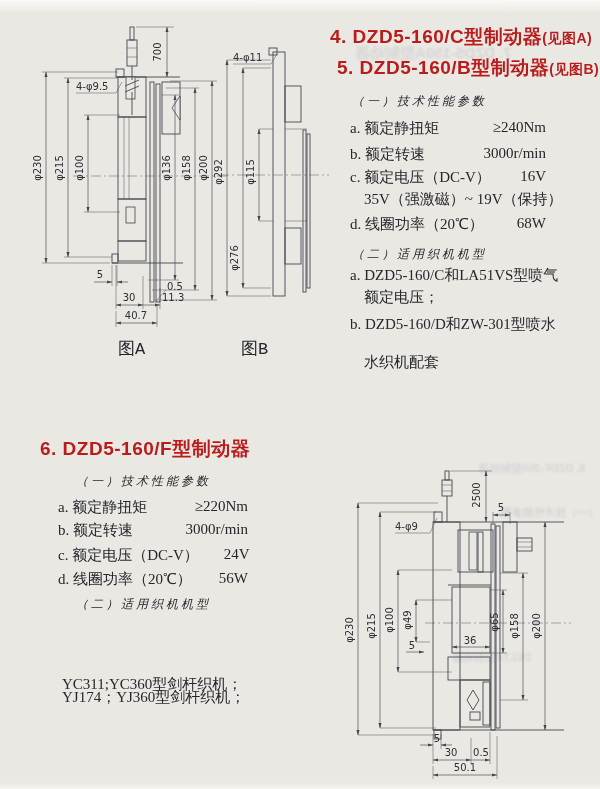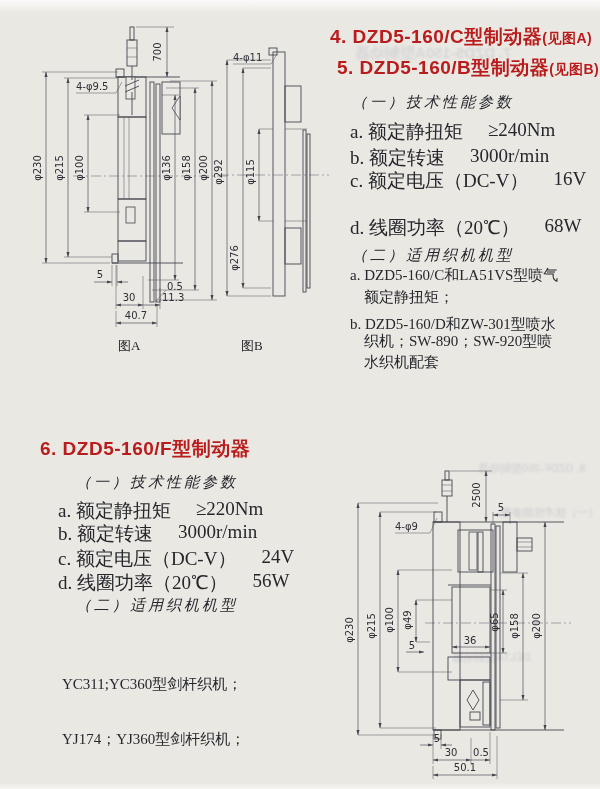--- a/index.html
+++ b/index.html
@@ -8,26 +8,26 @@
   .strip-top{position:absolute;left:0;top:0;width:600px;height:13px;
         background:linear-gradient(#fbfaf8,#ece9e4);}
   .strip-bottom{position:absolute;left:0;bottom:0;width:600px;height:6px;
         background:linear-gradient(#ece9e4,#f6f5f2);}
   .ghost{position:absolute;transform:scaleX(-1);filter:blur(1.3px);opacity:.12;
         color:#46567e;font-weight:bold;font-family:"Liberation Sans",sans-serif;
         white-space:nowrap;pointer-events:none;}
   .htitle{position:absolute;font-family:"Liberation Sans",sans-serif;font-weight:bold;
         font-size:19px;color:#b91c1c;white-space:nowrap;letter-spacing:.5px;}
   .htitle .ref{font-size:14px;}
-  .heading{position:absolute;font-style:italic;font-size:15px;letter-spacing:3px;
+  .heading{position:absolute;font-style:italic;font-size:12px;letter-spacing:3px;
         white-space:nowrap;}
-  .row{position:absolute;display:flex;justify-content:space-between;font-size:19px;
+  .row{position:absolute;display:flex;justify-content:space-between;font-size:15px;
         white-space:nowrap;gap:25px;}
   .tline{position:absolute;font-size:15px;white-space:nowrap;}
-  .caption{position:absolute;font-family:Liberation Serif, serif;font-size:13px;
+  .caption{position:absolute;font-family:Liberation Mono, monospace;font-size:17px;
         color:#26262c;white-space:nowrap;}
   svg.fig{position:absolute;}
   .ln{stroke:#45454e;stroke-width:.9;fill:none;}
   .bgf{stroke:#45454e;stroke-width:.8;fill:#eae8e3;}
   .dl{stroke:#45454e;stroke-width:.65;fill:none;}
   .xl{stroke:#51515a;stroke-width:.5;fill:none;}
   .cl{stroke:#5a5a64;stroke-width:.5;fill:none;stroke-dasharray:10 3 2 3;}
   text.dim{font-family:"DejaVu Sans",sans-serif;font-size:10px;fill:#2e2e36;stroke:none;}
 </style>
 </head>
@@ -197,30 +197,33 @@
     <span>≥240Nm</span>
   </div>
   <div class="row" style="left:350px;top:145px;width:196px">
     <span>b. 额定转速</span>
     <span>3000r/min</span>
   </div>
   <div class="row" style="left:350px;top:168px;width:196px">
     <span>c. 额定电压（DC-V）</span>
     <span>16V</span>
   </div>
+  <div class="row" style="left:364px;top:190px;width:196px">
+    <span>35V（强激磁）~ 19V（保持）</span>
+    <span></span>
+  </div>
   <div class="row" style="left:350px;top:215px;width:196px">
     <span>d. 线圈功率（20℃）</span>
     <span>68W</span>
   </div>
 
   <div class="heading" style="left:352px;top:246px">（二）适用织机机型</div>
   <div class="tline" style="left:350px;top:266px">a. DZD5-160/C和LA51VS型喷气</div>
-  <div class="tline" style="left:364px;top:288px">额定静扭矩；</div>
+  <div class="tline" style="left:364px;top:288px">额定电压；</div>
   <div class="tline" style="left:350px;top:315px">b. DZD5-160/D和ZW-301型喷水</div>
-  <div class="tline" style="left:364px;top:332px">织机；SW-890；SW-920型喷</div>
   <div class="tline" style="left:364px;top:353px">水织机配套</div>
 
   <div class="htitle" style="left:40px;top:436px">
     <span>6. DZD5-160/F型制动器</span>
   </div>
   <div class="heading" style="left:76px;top:473px">（一）技术性能参数</div>
 
   <div class="row" style="left:58px;top:498px;width:190px">
     <span>a. 额定静扭矩</span>
     <span>≥220Nm</span>
@@ -233,21 +236,21 @@
     <span>c. 额定电压（DC-V）</span>
     <span>24V</span>
   </div>
   <div class="row" style="left:58px;top:570px;width:190px">
     <span>d. 线圈功率（20℃）</span>
     <span>56W</span>
   </div>
 
   <div class="heading" style="left:76px;top:596px">（二）适用织机机型</div>
   <div class="tline" style="left:62px;top:675px">YC311;YC360型剑杆织机；</div>
-  <div class="tline" style="left:62px;top:730px">YJ174；YJ360型剑杆织机；</div>
+  <div class="tline" style="left:62px;top:688px">YJ174；YJ360型剑杆织机；</div>
 
   <svg class="fig" style="left:340px;top:468px" width="235" height="321" viewBox="0 0 235 321">
     <defs>
       <pattern id="hC" patternUnits="userSpaceOnUse" width="5" height="5" patternTransform="rotate(45)">
         <line x1="0" y1="0" x2="0" y2="5" stroke="#5c5c66" stroke-width="0.7"></line>
       </pattern>
       <marker id="arC" viewBox="0 0 10 10" refX="9.5" refY="5" markerWidth="8" markerHeight="8" orient="auto-start-reverse">
         <path d="M0,2 L10,5 L0,8 Z" fill="#45454e"></path>
       </marker>
     </defs>

